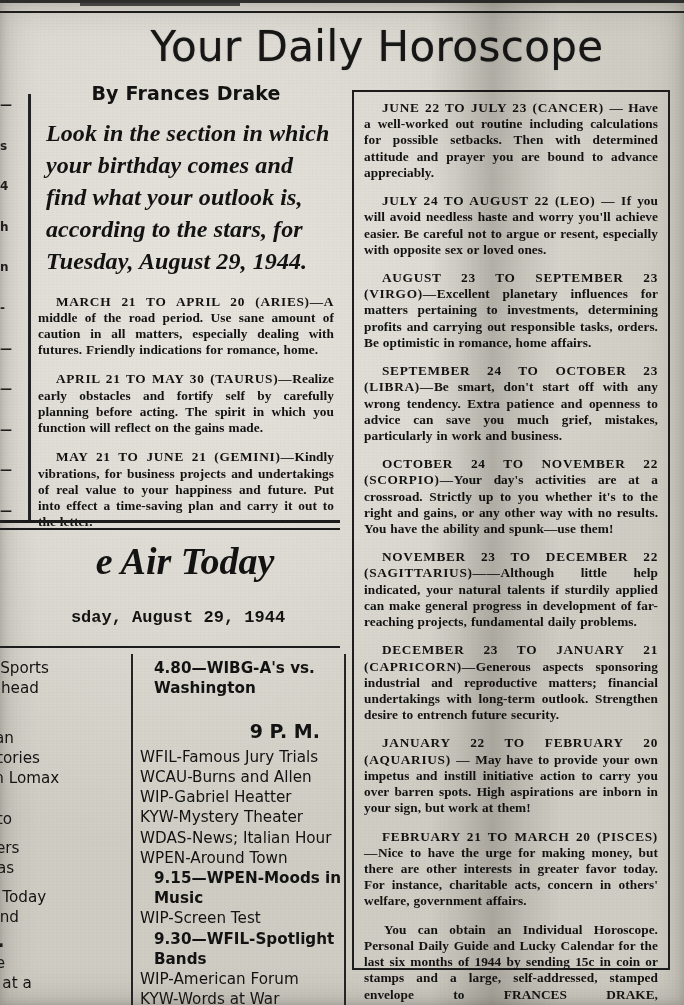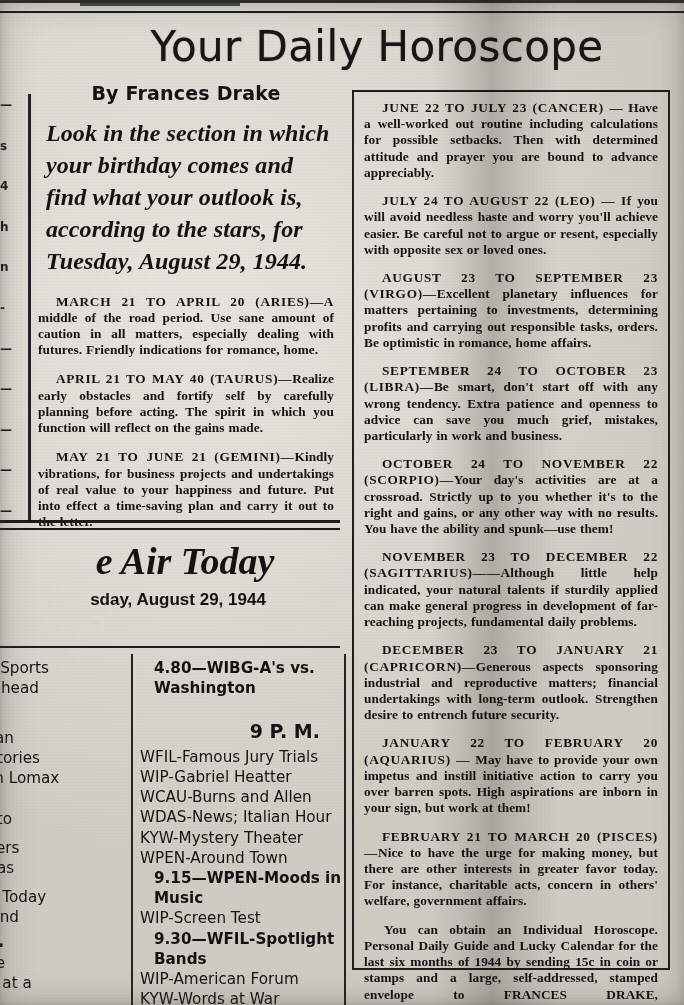--- a/index.html
+++ b/index.html
@@ -154,26 +154,26 @@
     font-family: "Liberation Serif", serif;
     font-style: italic;
     font-weight: 700;
     font-size: 38px;
     line-height: 50px;
     text-align: center;
     padding-left: 30px;
     white-space: nowrap;
   }
   #radio-head .airdate {
-    font-family: Liberation Sans, sans-serif;
+    font-family: Liberation Mono, monospace;
     font-weight: 700;
     font-size: 17px;
     text-align: center;
     padding-left: 16px;
-    margin-top: 4px;
+    margin-top: 22px;
     white-space: nowrap;
   }
 
   #radio-colA {
     position: absolute;
     left: -46px;
     top: 658px;
     width: 178px;
     font-family: "DejaVu Sans", sans-serif;
     font-size: 15.2px;
@@ -239,21 +239,21 @@
     <div class="title ink-soft">Your Daily Horoscope</div>
   </div>
 
   <div class="col-rule-v" style="left:28px;top:94px;width:3px;height:428px;"></div>
 
   <div id="left-col">
     <div class="byline ink-soft">By Frances Drake</div>
     <div class="lede ink-soft">Look in the section in which your birthday comes and find what your outlook is, according to the stars, for Tuesday, August 29, 1944.</div>
     <div id="left-entries">
         <div class="entry ink-soft"><span class="sign">MARCH 21 TO APRIL 20 (ARIES)—A</span><span> middle of the road period. Use sane amount of caution in all matters, especially dealing with futures. Friendly indications for romance, home.</span></div>
-        <div class="entry ink-soft"><span class="sign">APRIL 21 TO MAY 40 (TAURUS)—</span><span>Realize early obstacles and fortify self by carefully planning before acting. The spirit in which you function will reflect on the gains made.</span></div>
+        <div class="entry ink-soft"><span class="sign">APRIL 21 TO MAY 30 (TAURUS)—</span><span>Realize early obstacles and fortify self by carefully planning before acting. The spirit in which you function will reflect on the gains made.</span></div>
         <div class="entry ink-soft"><span class="sign">MAY 21 TO JUNE 21 (GEMINI)—</span><span>Kindly vibrations, for business projects and undertakings of real value to your happiness and future. Put into effect a time-saving plan and carry it out to the letter.</span></div>
       </div>
   </div>
 
   <div id="right-box">
     <div id="right-entries">
         <div class="entry ink-soft"><span class="sign">JUNE 22 TO JULY 23 (CANCER) —</span><span> Have a well-worked out routine including calculations for possible setbacks. Then with determined attitude and prayer you are bound to advance appreciably.</span></div>
         <div class="entry ink-soft"><span class="sign">JULY 24 TO AUGUST 22 (LEO) — If</span><span> you will avoid needless haste and worry you'll achieve easier. Be careful not to argue or resent, especially with opposite sex or loved ones.</span></div>
         <div class="entry ink-soft"><span class="sign">AUGUST 23 TO SEPTEMBER 23 (VIRGO)—</span><span>Excellent planetary influences for matters pertaining to investments, determining profits and carrying out responsible tasks, orders. Be optimistic in romance, home affairs.</span></div>
         <div class="entry ink-soft"><span class="sign">SEPTEMBER 24 TO OCTOBER 23 (LIBRA)—</span><span>Be smart, don't start off with any wrong tendency. Extra patience and openness to advice can save you much grief, mistakes, particularly in work and business.</span></div>
@@ -298,24 +298,24 @@
       <div class="rl" style="font-weight: 700; font-size: 19px;">P. M.</div>
       <div class="rl">y Kaye</div>
       <div class="rl"> World at a</div>
       <div class="rl blank">&nbsp;</div>
       <div class="rl"> Advisor</div>
     </div>
   <div id="radio-colB" class="ink-soft">
       <div class="rl time">4.80—WIBG-A's vs. Washington</div>
       <div class="rl hourhead">9 P. M.</div>
       <div class="rl item">WFIL-Famous Jury Trials</div>
+      <div class="rl item">WCAU-Burns and Allen</div>
       <div class="rl item">WIP-Gabriel Heatter</div>
-      <div class="rl item">WCAU-Burns and Allen</div>
+      <div class="rl item">KYW-Mystery Theater</div>
       <div class="rl item">WDAS-News; Italian Hour</div>
-      <div class="rl item">KYW-Mystery Theater</div>
       <div class="rl item">WPEN-Around Town</div>
       <div class="rl time">9.15—WPEN-Moods in Music</div>
       <div class="rl item">WIP-Screen Test</div>
       <div class="rl time">9.30—WFIL-Spotlight Bands</div>
       <div class="rl item">WIP-American Forum</div>
       <div class="rl item">KYW-Words at War</div>
       <div class="rl item">WOR-Sinfonietta</div>
     </div>
 
   <div id="left-sliver">

